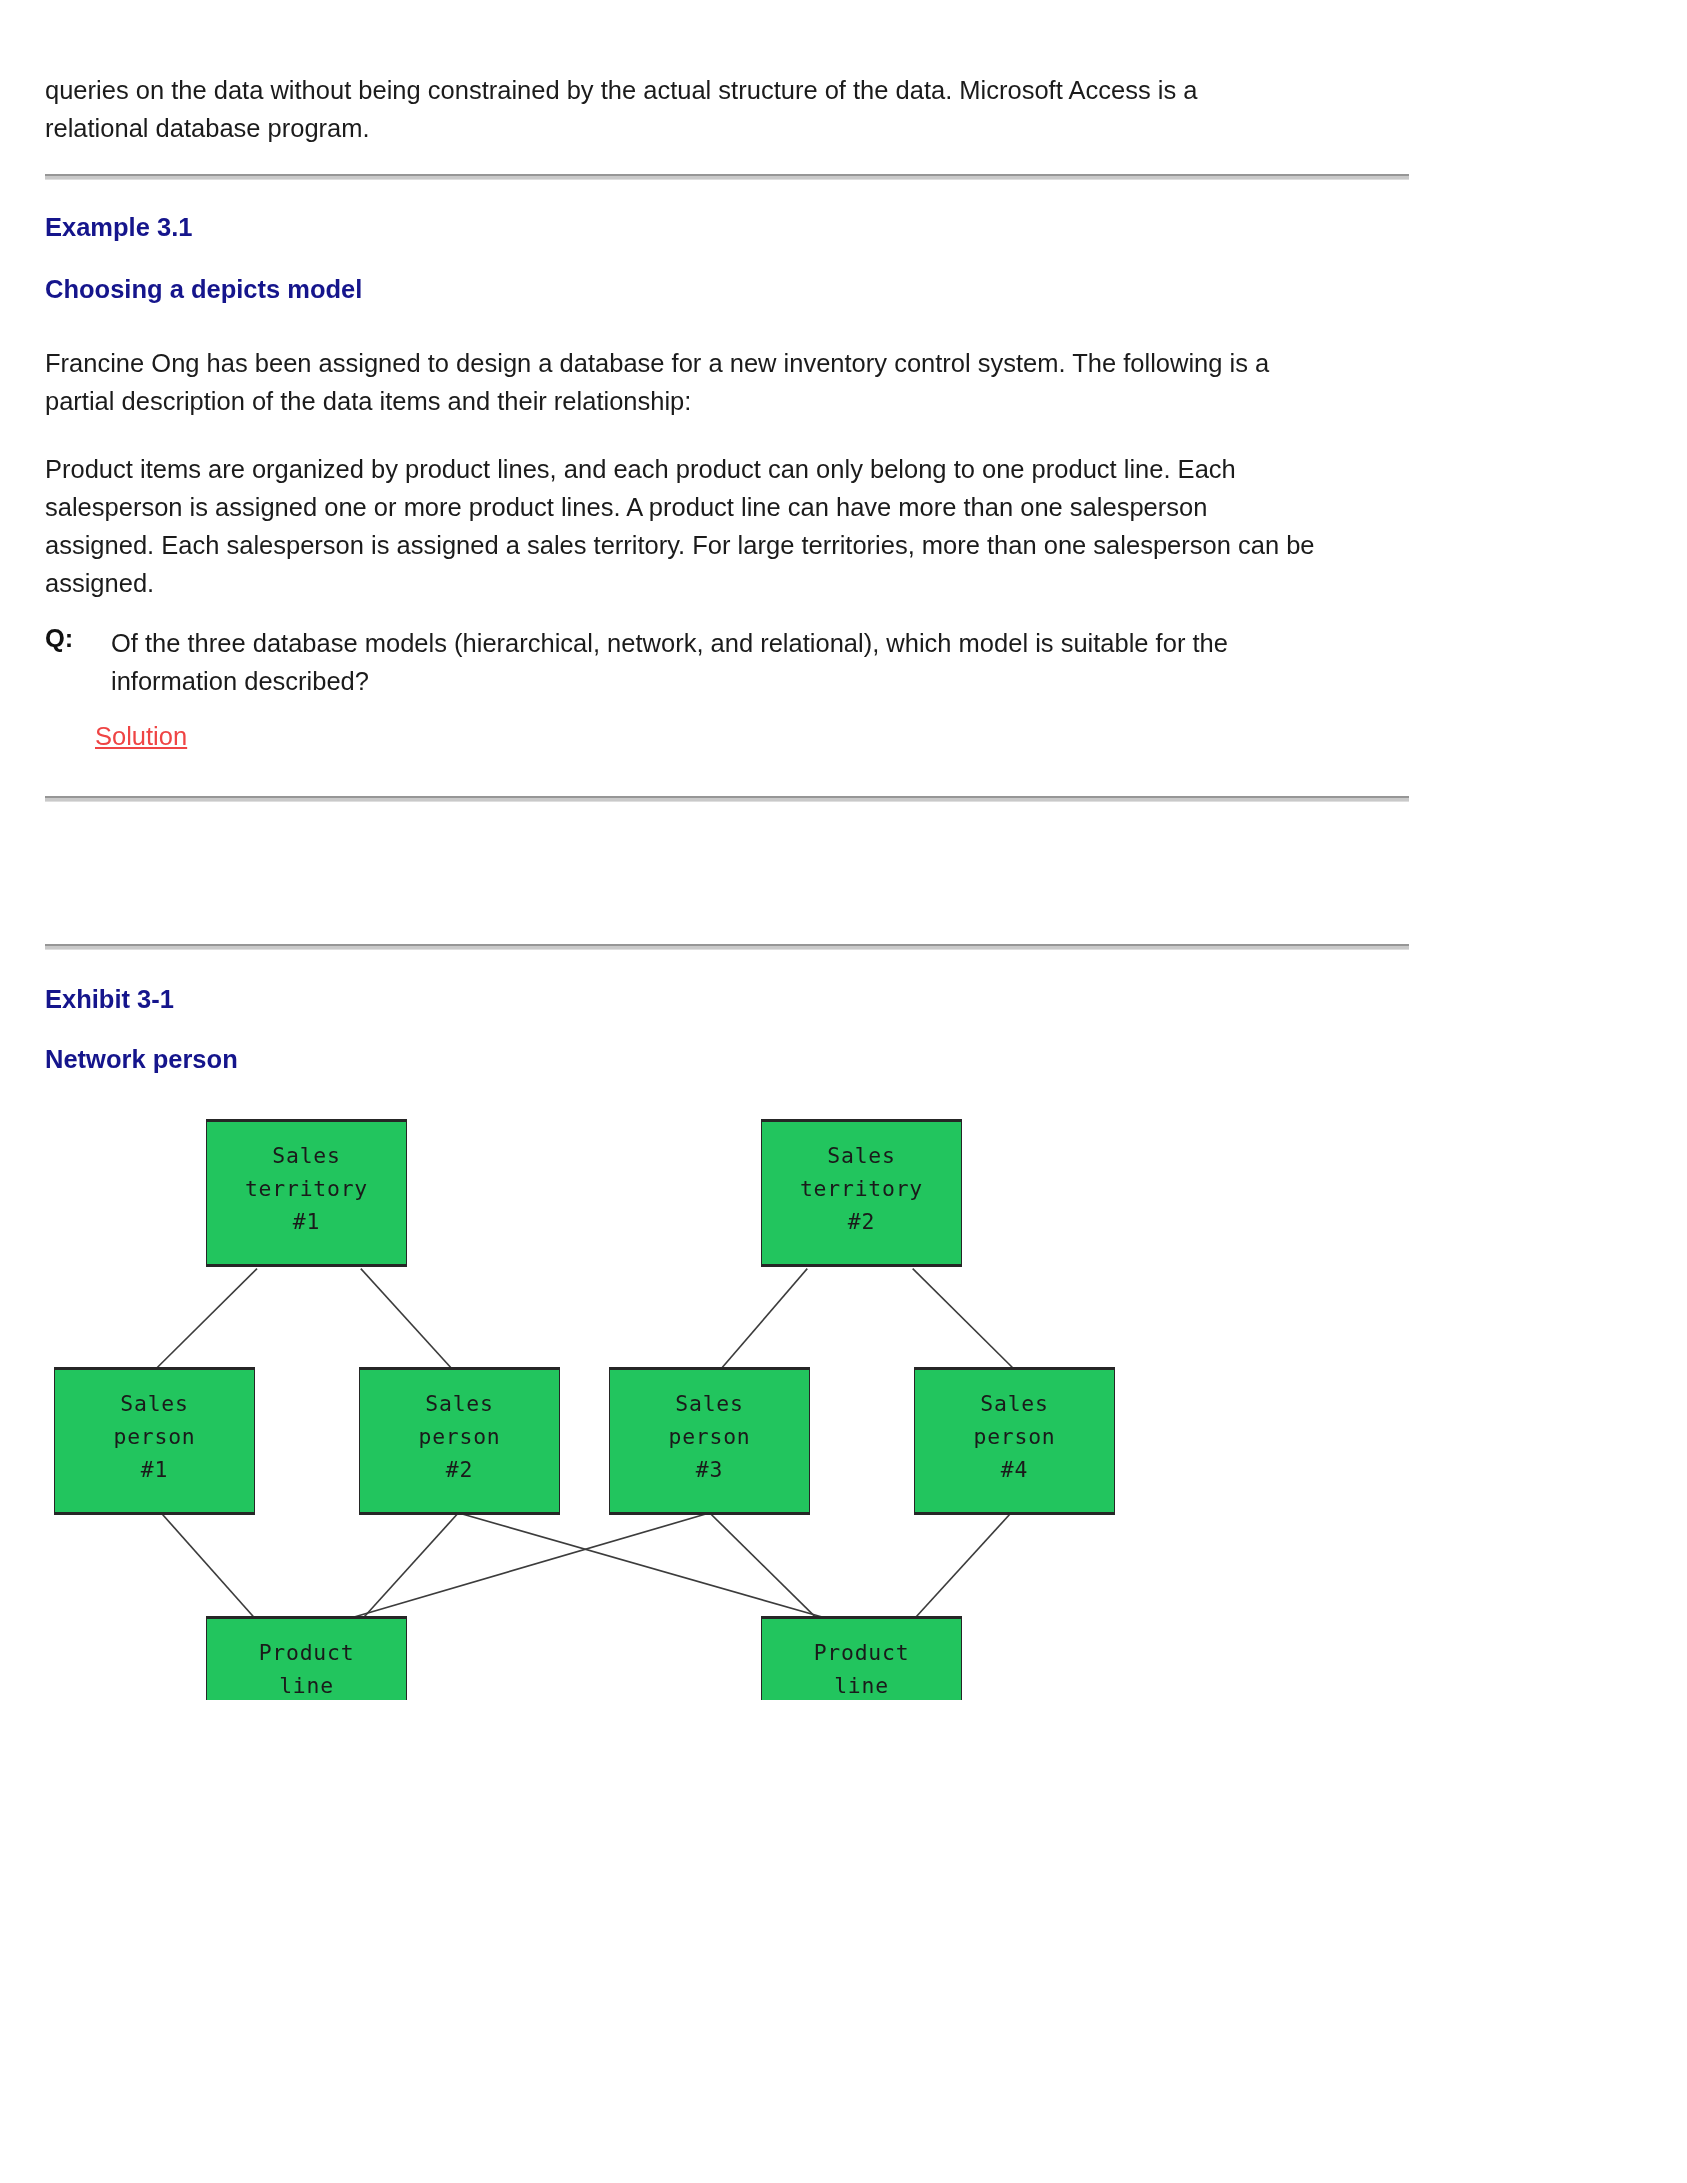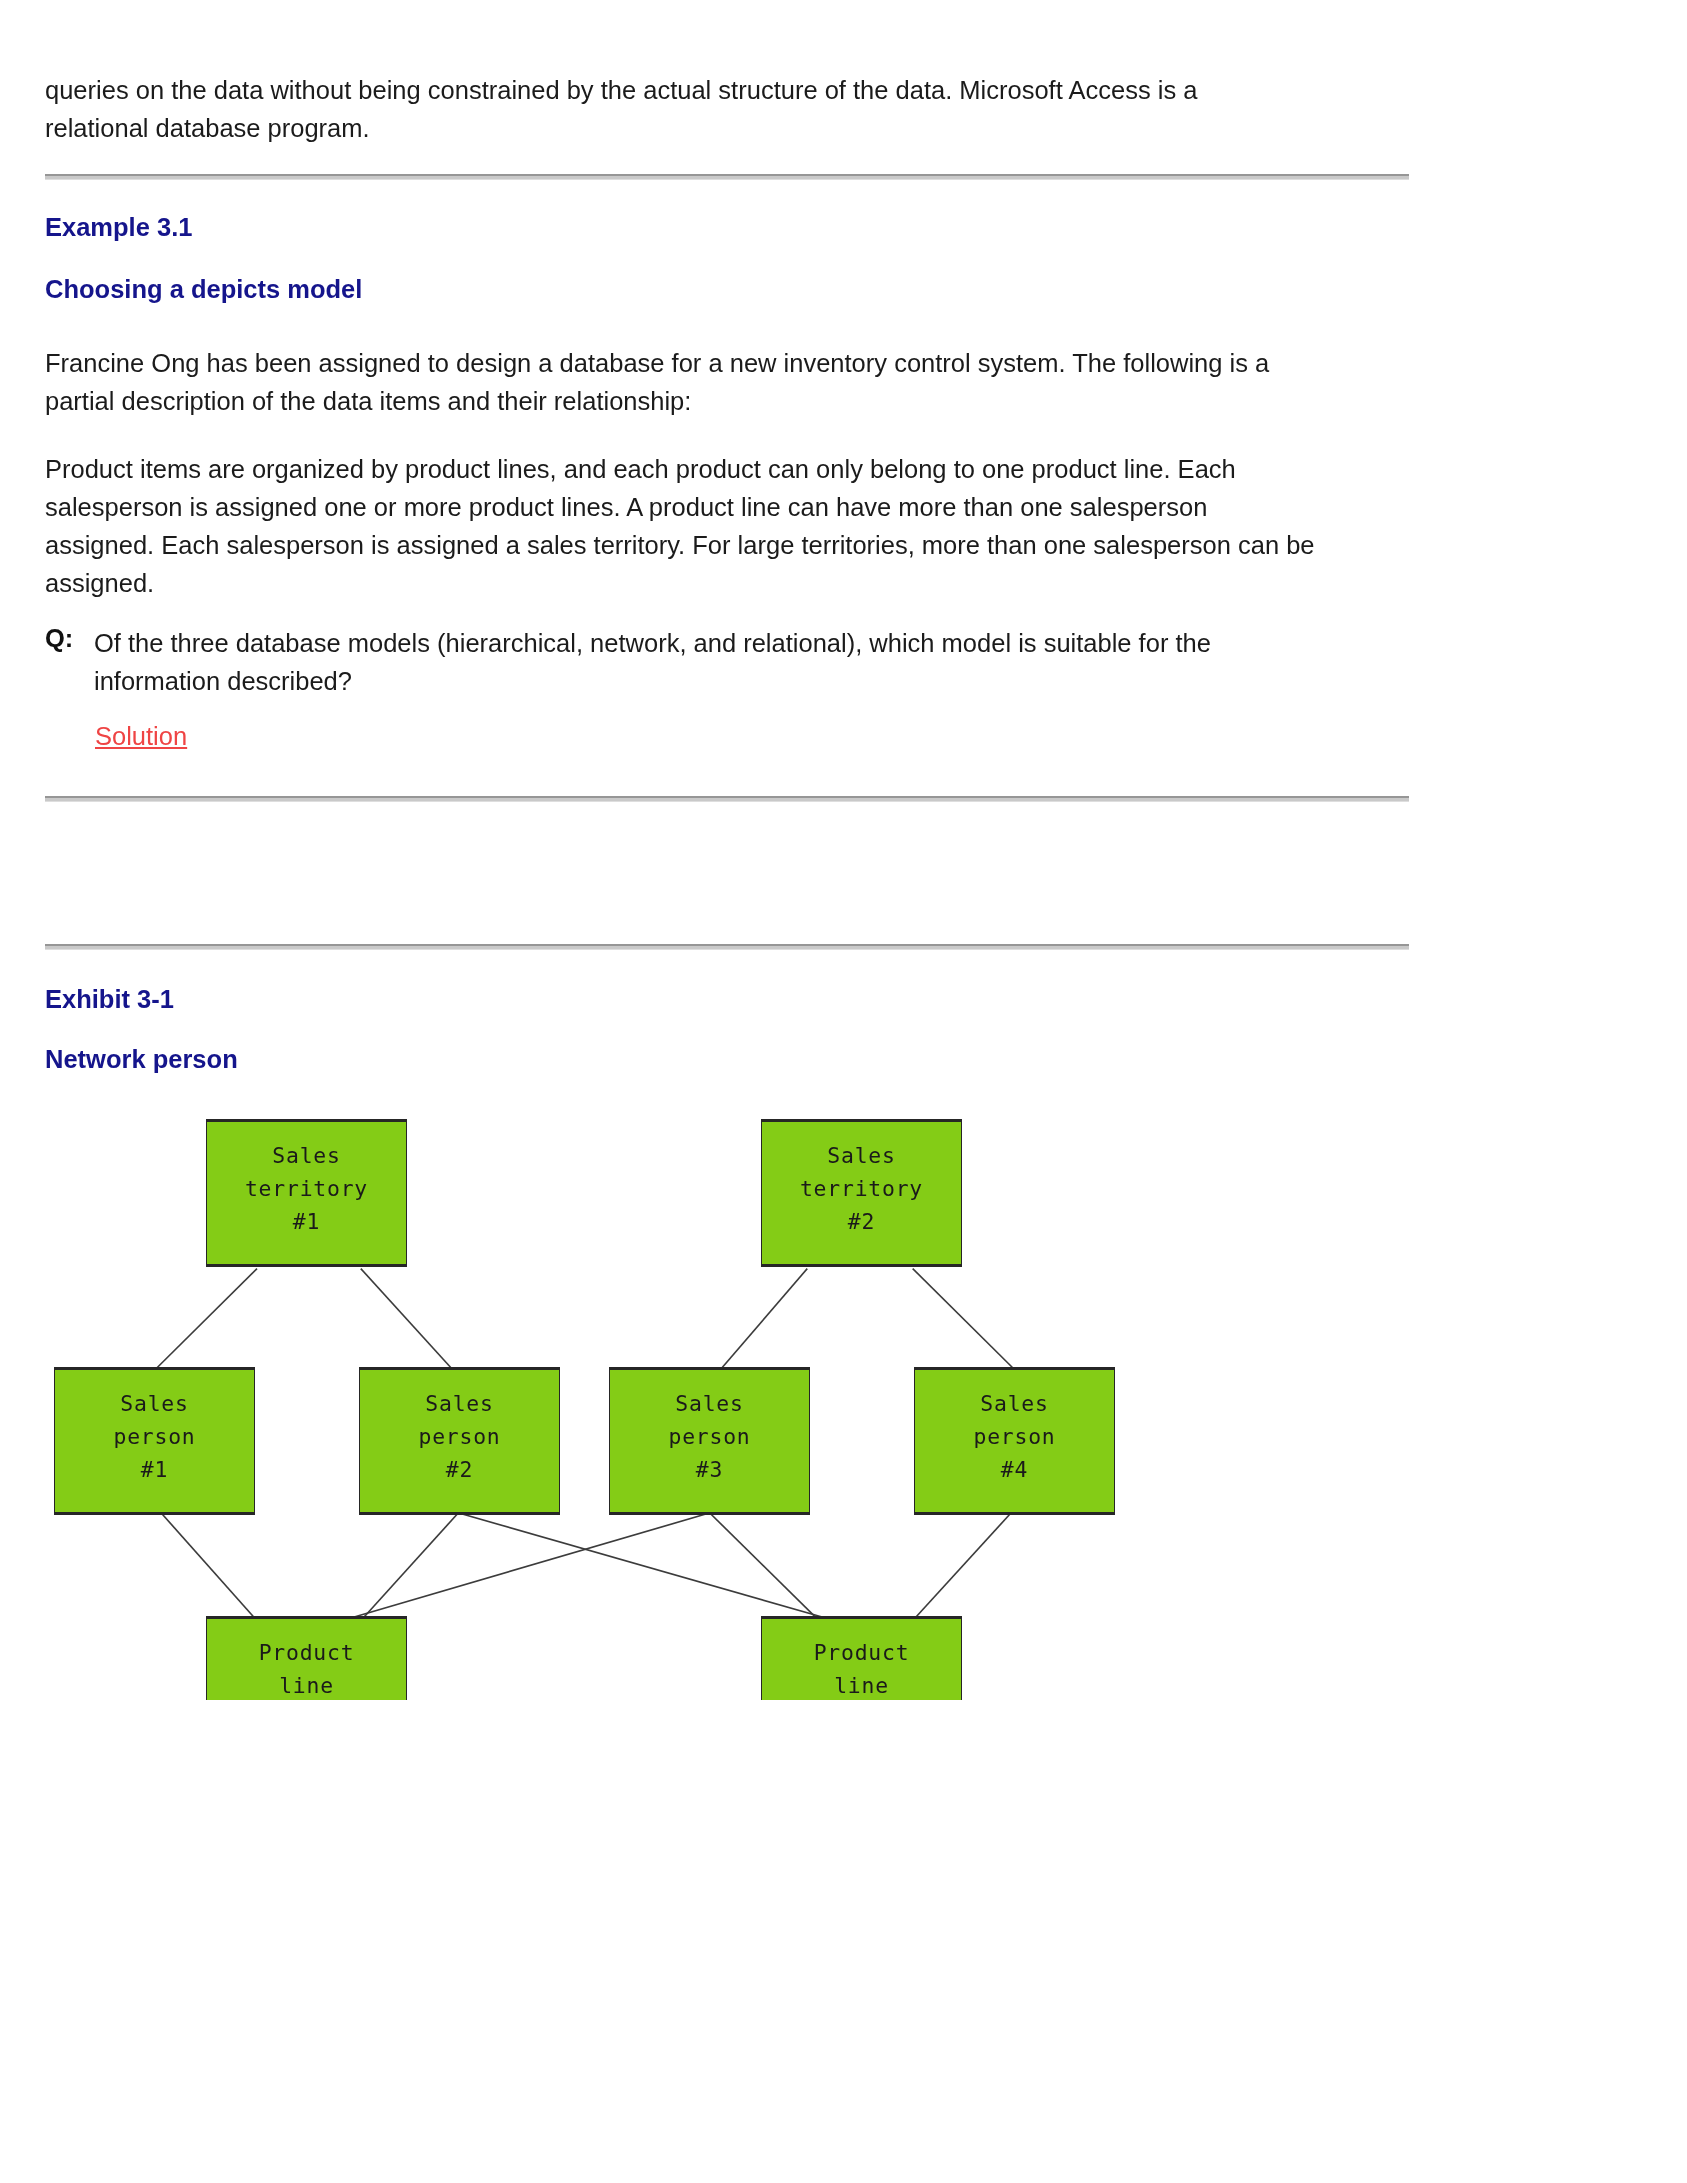--- a/index.html
+++ b/index.html
@@ -7,21 +7,21 @@
         font-family:"Liberation Sans","DejaVu Sans",sans-serif;color:#1b1b1b;}
   .abs{position:absolute;}
   .para{font-size:25.5px;line-height:38px;white-space:pre-line;color:#1b1b1b;}
   .heading{font-size:25.5px;font-weight:bold;color:#15158c;white-space:pre;}
   .rule{height:3.3px;border-top:2.5px solid #969696;border-bottom:0.8px solid #dedede;background:#c9c9c9;}
   .qlabel{font-size:25.5px;font-weight:bold;color:#111;}
   .qtext{font-size:25.5px;line-height:38px;white-space:pre-line;color:#1b1b1b;}
   .link{font-size:25.5px;color:#ef4444;text-decoration:underline;cursor:pointer;}
   
   #diagram-lines{position:absolute;left:0;top:0;width:1687px;height:2183px;pointer-events:none;}
-  .dbox{position:absolute;width:199px;height:142px;background:#84cc16;
+  .dbox{position:absolute;width:199px;height:142px;background:#22c55e;
         border:1.6px solid #262626;border-top-width:3.3px;border-bottom-width:3.3px;
         box-sizing:content-box;}
   .dbox-text{width:100%;padding-top:16.5px;text-align:center;
         font-family:"DejaVu Sans Mono","Liberation Mono",monospace;
         font-size:21.4px;line-height:33px;color:#1a1a1a;white-space:pre-line;letter-spacing:0.8px;}
   .dbox.low .dbox-text{padding-top:46px;}
 </style>
 </head>
 <body>
 
@@ -39,21 +39,21 @@
   <div class="abs para" style="left:45px;top:450px;width:1384px;">Product items are organized by product lines, and each product can only belong to one product line. Each
 salesperson is assigned one or more product lines. A product line can have more than one salesperson
 assigned. Each salesperson is assigned a sales territory. For large territories, more than one salesperson can be
 assigned.</div>
 
   <div class="abs para" style="left:45px;top:344px;width:1368px;">Francine Ong has been assigned to design a database for a new inventory control system. The following is a
 partial description of the data items and their relationship:</div>
 
   <div class="abs" style="left:45px;top:624px;width:1384px;">
     <span class="qlabel abs" style="left:0;top:0;">Q:</span>
-    <div class="qtext" style="margin-left:49px;">Of the three database models (hierarchical, network, and relational), which model is suitable for the
+    <div class="qtext" style="margin-left:66px;">Of the three database models (hierarchical, network, and relational), which model is suitable for the
 information described?</div>
   </div>
 
   <a class="abs link" style="left:95px;top:722px;">Solution</a>
 
   <div class="abs rule" style="left:45px;top:796px;width:1364px;"></div>
 
 
   <div class="abs rule" style="left:45px;top:944px;width:1364px;"></div>
 

